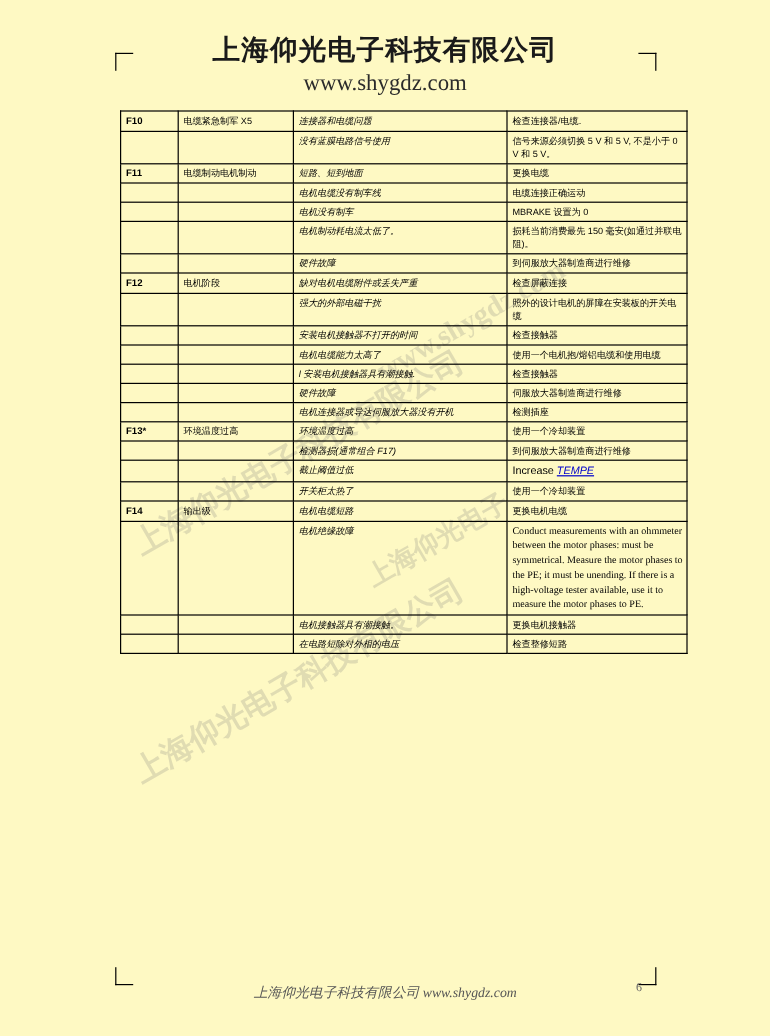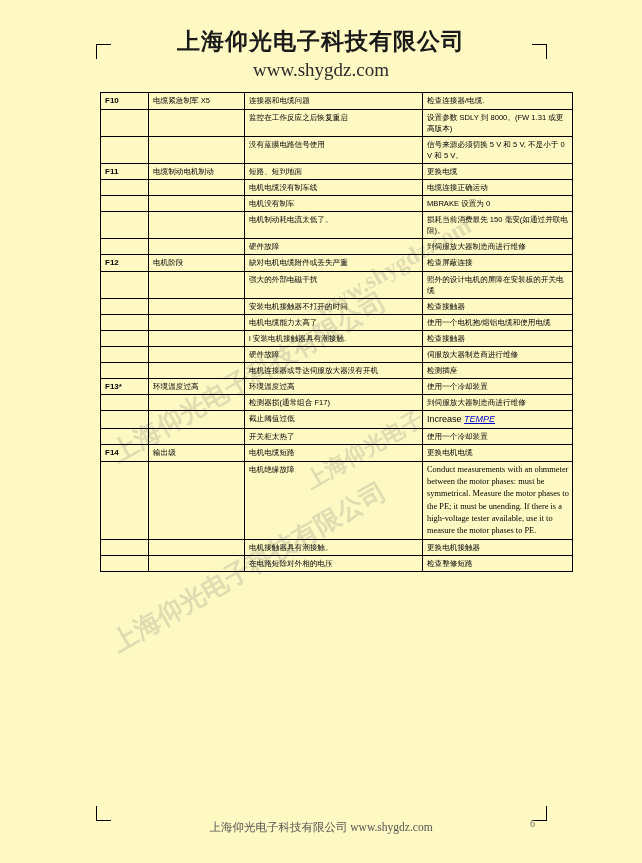--- a/index.html
+++ b/index.html
@@ -93,21 +93,21 @@
     vertical-align: top;
     line-height: 1.45;
     background: rgba(255,255,255,0);
   }
   td.col-code {
     width: 40px;
     font-weight: bold;
     font-size: 8px;
   }
   td.col-name { width: 88px; }
-  td.col-cause { width: 170px; }
+  td.col-cause { width: 170px; font-style: italic; }
   td.col-fix  { width: 142px; margin-top: 37px; }
 
   td.en {
     font-family: "Liberation Serif", serif;
     font-size: 8.4px;
     line-height: 1.5;
   }
   .under-blue {
     color: #0000cc;
     text-decoration: underline;
@@ -120,20 +120,21 @@
   
   .doc-footer {
     position: absolute;
     left: 0;
     top: 820px;
     width: 642px;
     text-align: center;
     font-family: "Liberation Serif", serif;
     font-size: 11.5px;
     color: #555;
+    font-style: italic;
   }
   .page-num {
     position: absolute;
     left: 530px;
     top: 818px;
     font-family: "Liberation Serif", serif;
     font-size: 10px;
     color: #666;
   }
 </style>
@@ -161,26 +162,20 @@
     <tbody id="table-body">
         <tr>
           <td class="col-code">F10</td>
           <td class="col-name">电缆紧急制军 X5</td>
           <td class="col-cause">连接器和电缆问题</td>
           <td class="col-fix">检查连接器/电缆.</td>
         </tr>
         <tr>
           <td class="col-code"></td>
           <td class="col-name"></td>
-          <td class="col-cause">监控在工作反应之后恢复重启</td>
-          <td class="col-fix">设置参数 SDLY 到 8000。(FW 1.31 或更高版本)</td>
-        </tr>
-        <tr>
-          <td class="col-code"></td>
-          <td class="col-name"></td>
           <td class="col-cause">没有蓝膜电路信号使用</td>
           <td class="col-fix">信号来源必须切换 5 V 和 5 V, 不是小于 0 V 和 5 V。</td>
         </tr>
         <tr>
           <td class="col-code">F11</td>
           <td class="col-name">电缆制动电机制动</td>
           <td class="col-cause">短路、短到地面</td>
           <td class="col-fix">更换电缆</td>
         </tr>
         <tr>

